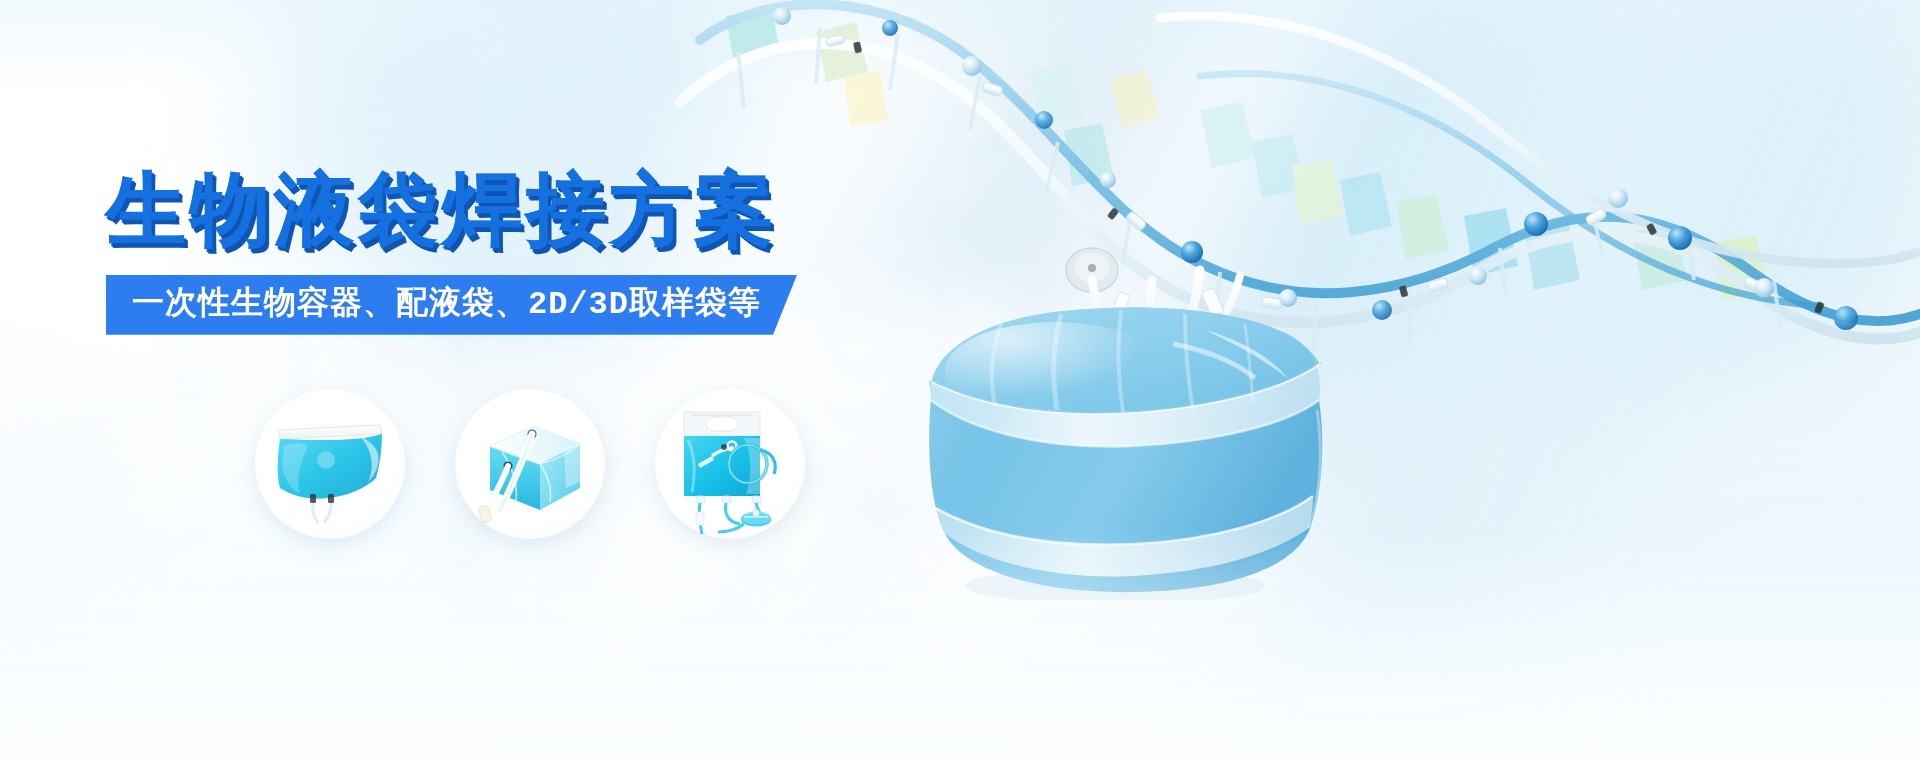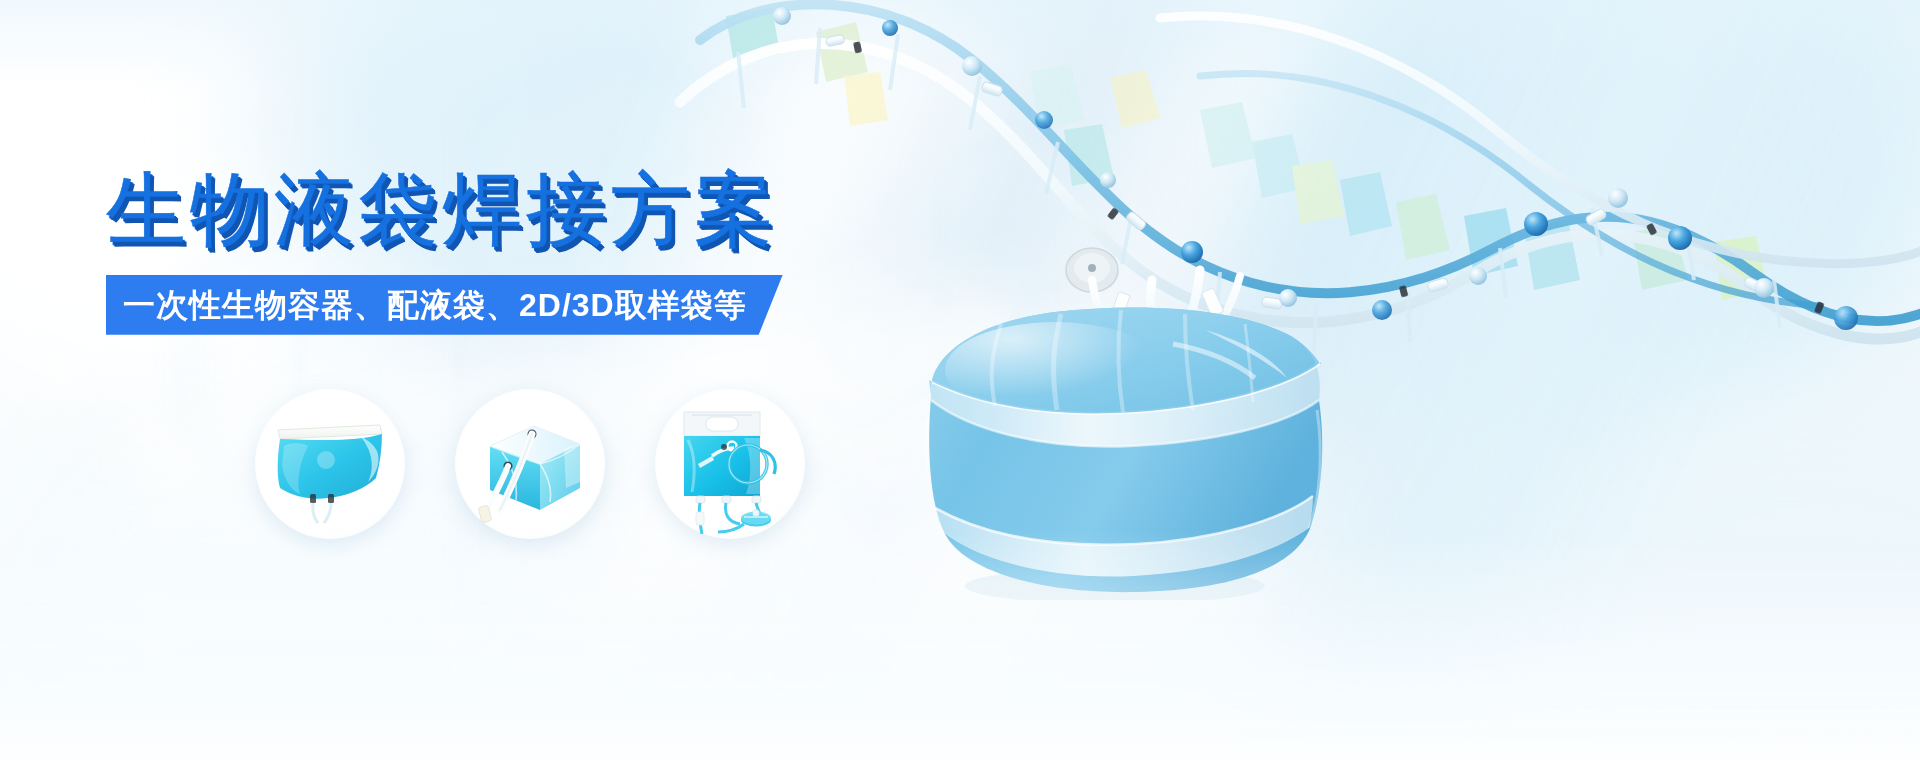--- a/index.html
+++ b/index.html
@@ -46,46 +46,47 @@
   .bottom-fade {
     position:absolute; left:0; right:0; bottom:0; height:230px; pointer-events:none;
     background:linear-gradient(180deg,rgba(255,255,255,0) 0%,rgba(249,253,255,.85) 70%,rgba(252,254,255,1) 100%);
   }
 
   
   .copy { position:absolute; left:106px; top:168px; width:880px; }
 
   .headline {
     font-size:80px;
-    font-weight:400;
+    font-weight:700;
     letter-spacing:4px;
     line-height:1.06;
     color:#1570e0;
     white-space:nowrap;
     text-shadow:
        4px 5px 0 #1055b2,
        3px 4px 0 #1159ba,
        2px 3px 0 #1160c4;
     -webkit-text-stroke:0.5px #1570e0;
   }
 
   .ribbon {
     position:relative;
     display:inline-block;
     margin-top:22px;
     height:60px;
-    padding:0 36px 0 17px;
+    padding:0 36px 0 26px;
     background:#2d7cf0;
     color:#ffffff;
     font-size:32px;
     font-weight:700;
     letter-spacing:1px;
     line-height:60px;
     white-space:nowrap;
     clip-path:polygon(0 0, 100% 0, calc(100% - 24px) 100%, 0 100%);
+    font-family:Liberation Mono, monospace;
   }
 
   
   .thumbs { position:absolute; left:256px; top:390px; display:flex; gap:52px; }
   .thumb {
     position:relative;
     width:148px; height:148px;
     border-radius:50%;
     background:radial-gradient(circle at 38% 32%,#ffffff 0%,#ffffff 62%,#fbfdfe 100%);
     box-shadow:0 0 0 1px rgba(255,255,255,.9), 0 6px 22px rgba(120,170,200,.22);

